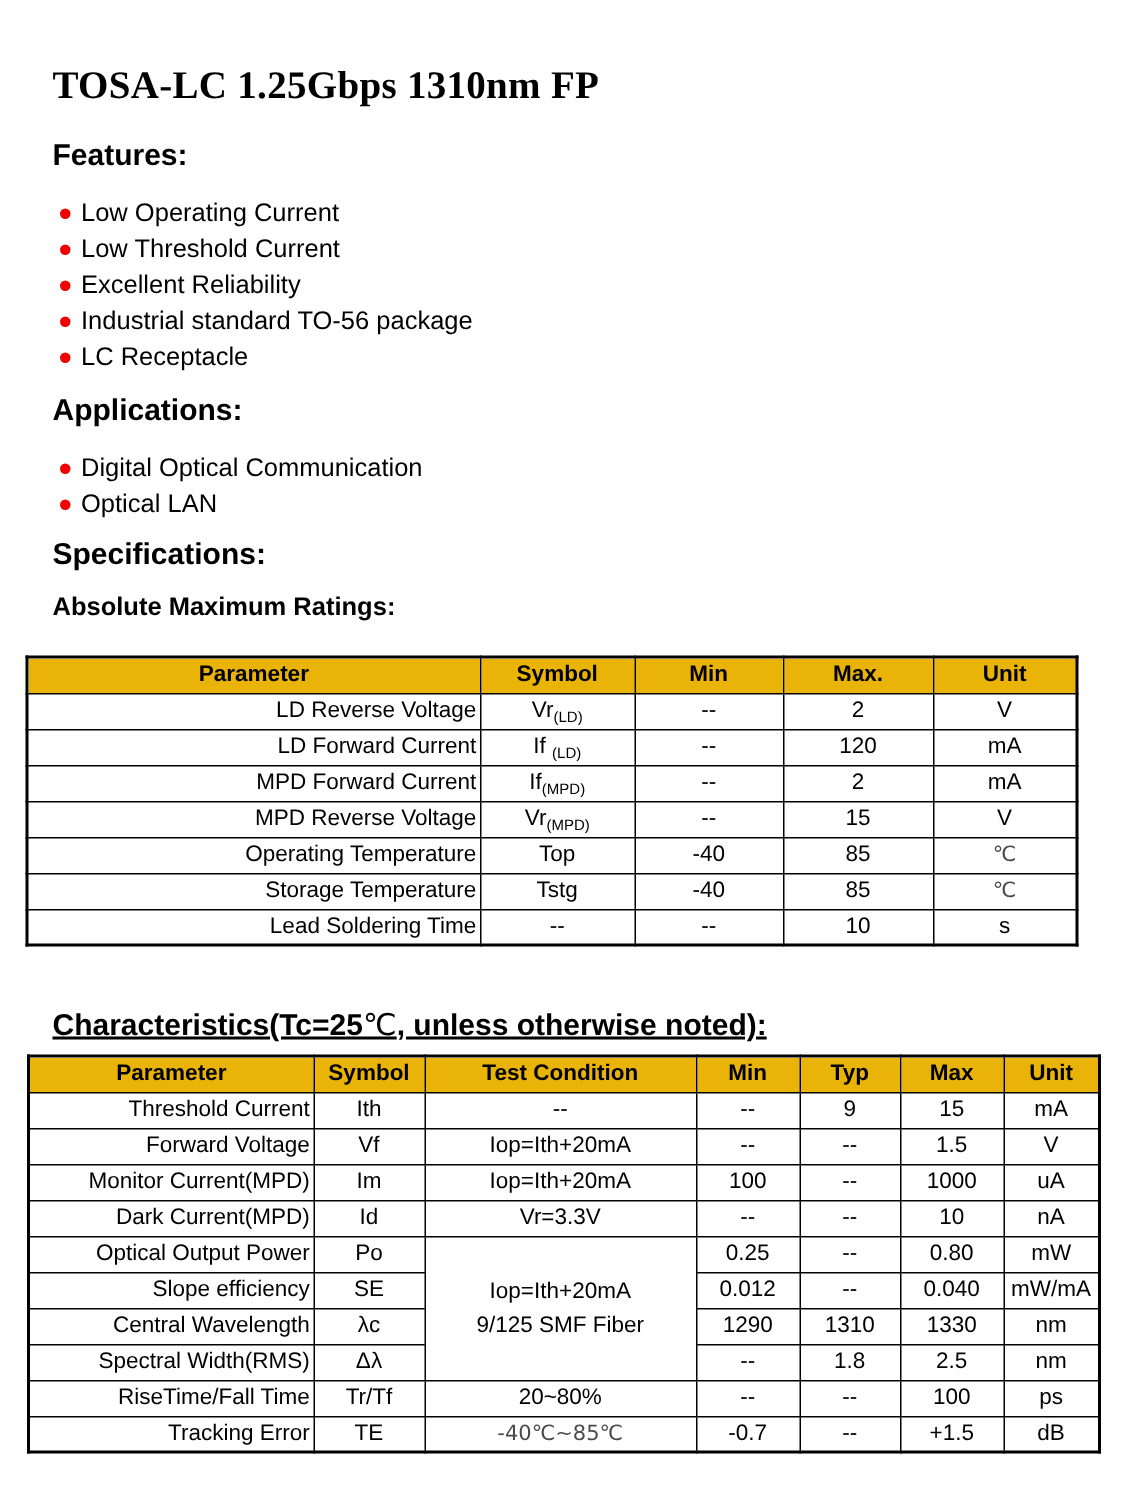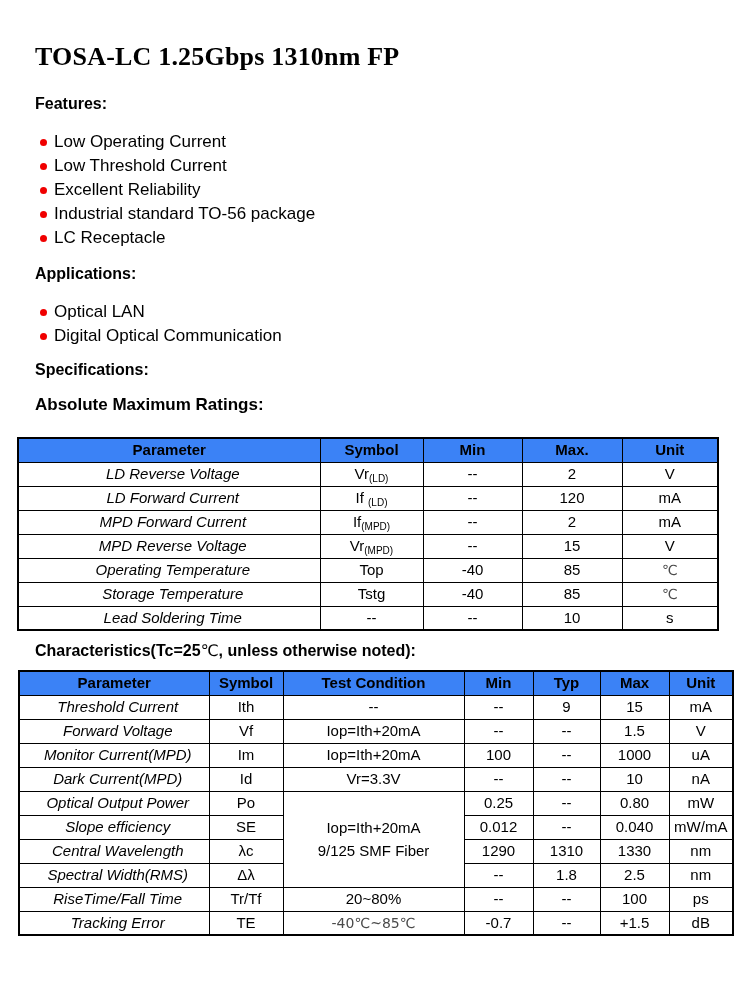--- a/index.html
+++ b/index.html
@@ -14,27 +14,27 @@
   .title {
     margin: 42px 0 0 35px;
     font-size: 26px;
     line-height: 30px;
     font-weight: bold;
     letter-spacing: 0.2px;
     font-family: Liberation Serif, serif;
   }
   .h2 {
     margin: 20px 0 0 35px;
-    font-size: 16px;
+    font-size: 20px;
     line-height: 24px;
     font-weight: bold;
   }
   .h2.apps { margin-top: 12px; }
   .h2.specs { margin-top: 10px; }
-  .h2.chars { margin-top: 8px; }
+  .h2.chars { margin-top: 40px; text-decoration: underline; }
   .h3 {
     margin: 14px 0 0 35px;
     font-size: 17px;
     line-height: 18px;
     font-weight: bold;
   }
   ul.bullets {
     list-style: none;
     margin: 14px 0 0 0;
   }
@@ -65,28 +65,27 @@
   th, td {
     border: 1px solid #000;
     height: 24px;
     line-height: 20px;
     text-align: center;
     vertical-align: middle;
     padding: 0 2px;
     overflow: hidden;
   }
   th {
-    background: #3b82f6;
+    background: #eab308;
     font-weight: bold;
     font-size: 15px;
   }
   td.param {
-    text-align: center;
+    text-align: right;
     padding-left: 9px;
-    font-style: italic;
   }
   sub.sym {
     font-size: 10px;
     vertical-align: -3px;
     line-height: 0;
   }
   .celsius {
     font-family: "DejaVu Sans", sans-serif;
     font-weight: 400;
     color: #4a4a4a;
@@ -124,25 +123,25 @@
   <li>
       <span class="dot"></span>
       <span>LC Receptacle</span>
     </li>
 </ul>
 
 <h2 class="h2 apps">Applications:</h2>
 <ul class="bullets">
   <li>
       <span class="dot"></span>
+      <span>Digital Optical Communication</span>
+    </li>
+  <li>
+      <span class="dot"></span>
       <span>Optical LAN</span>
-    </li>
-  <li>
-      <span class="dot"></span>
-      <span>Digital Optical Communication</span>
     </li>
 </ul>
 
 <h2 class="h2 specs">Specifications:</h2>
 <h3 class="h3">Absolute Maximum Ratings:</h3>
 
 <table id="abs-table">
   <colgroup>
     <col style="width:302px">
       <col style="width:103px">

